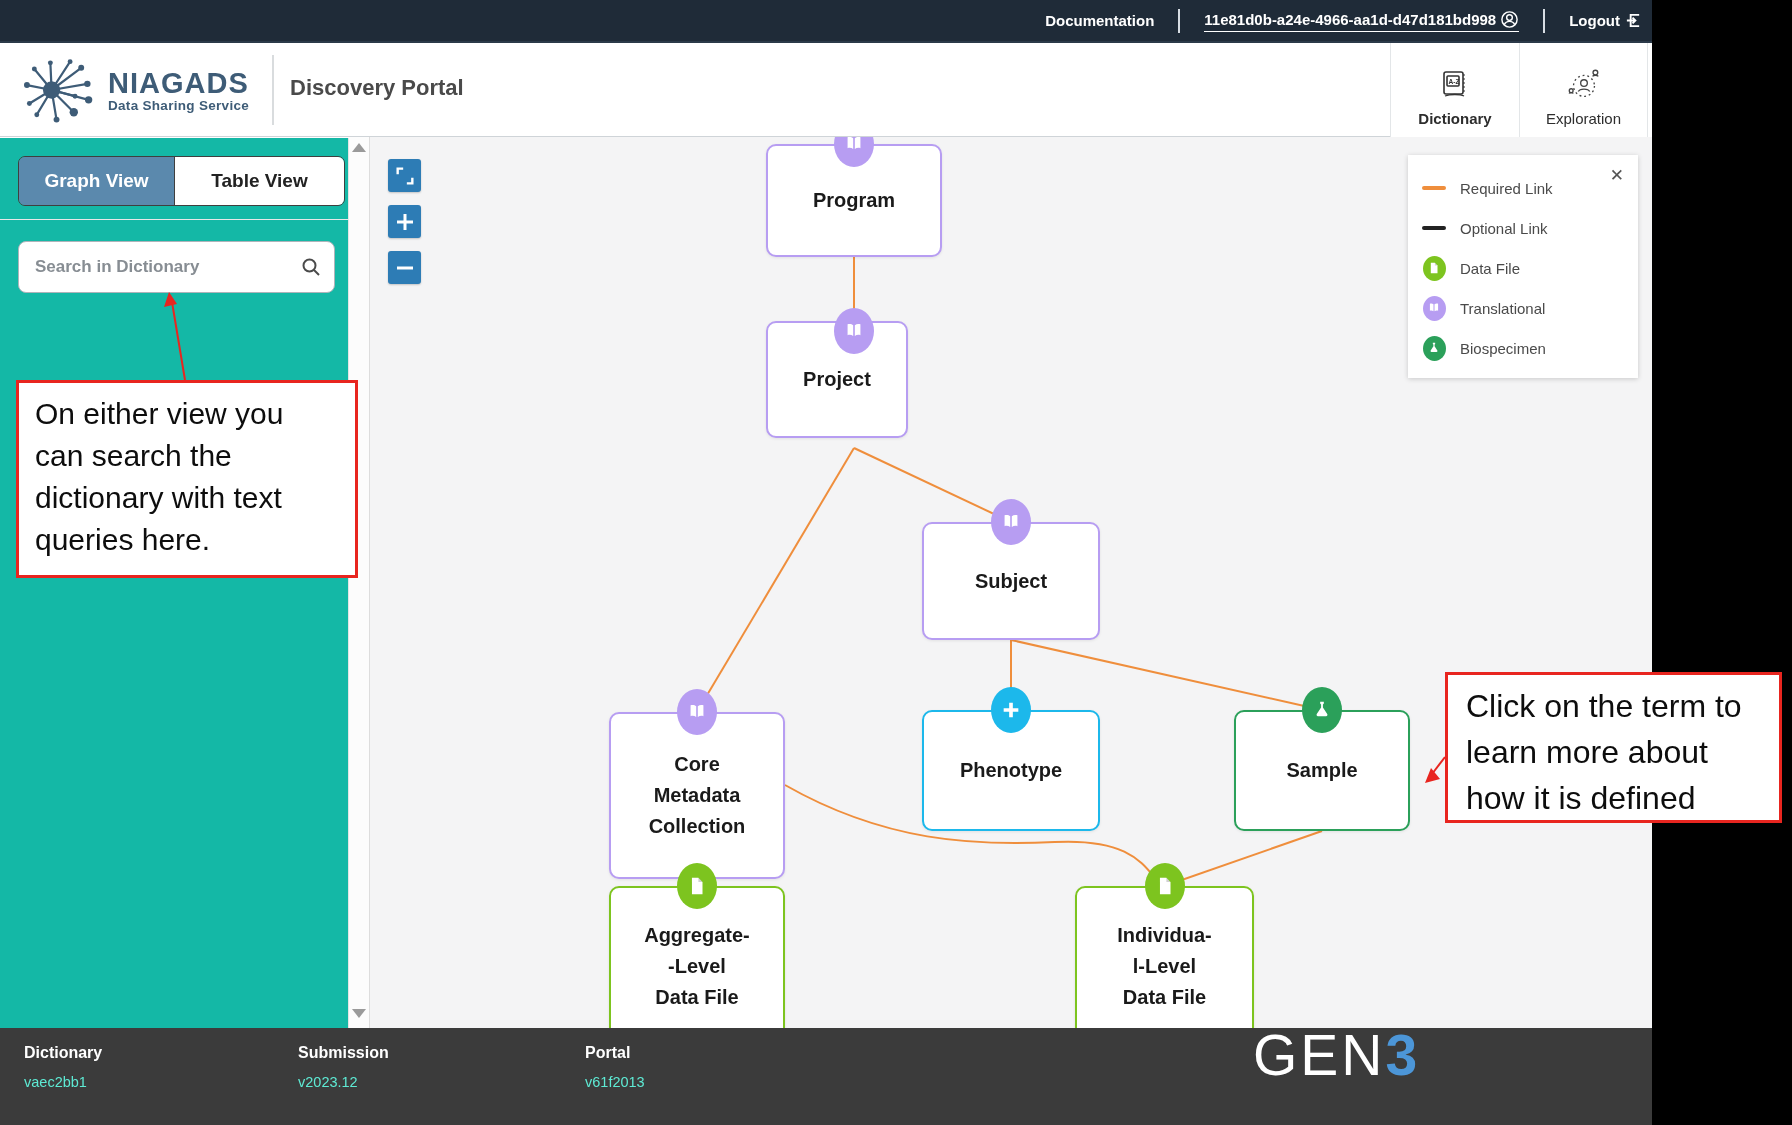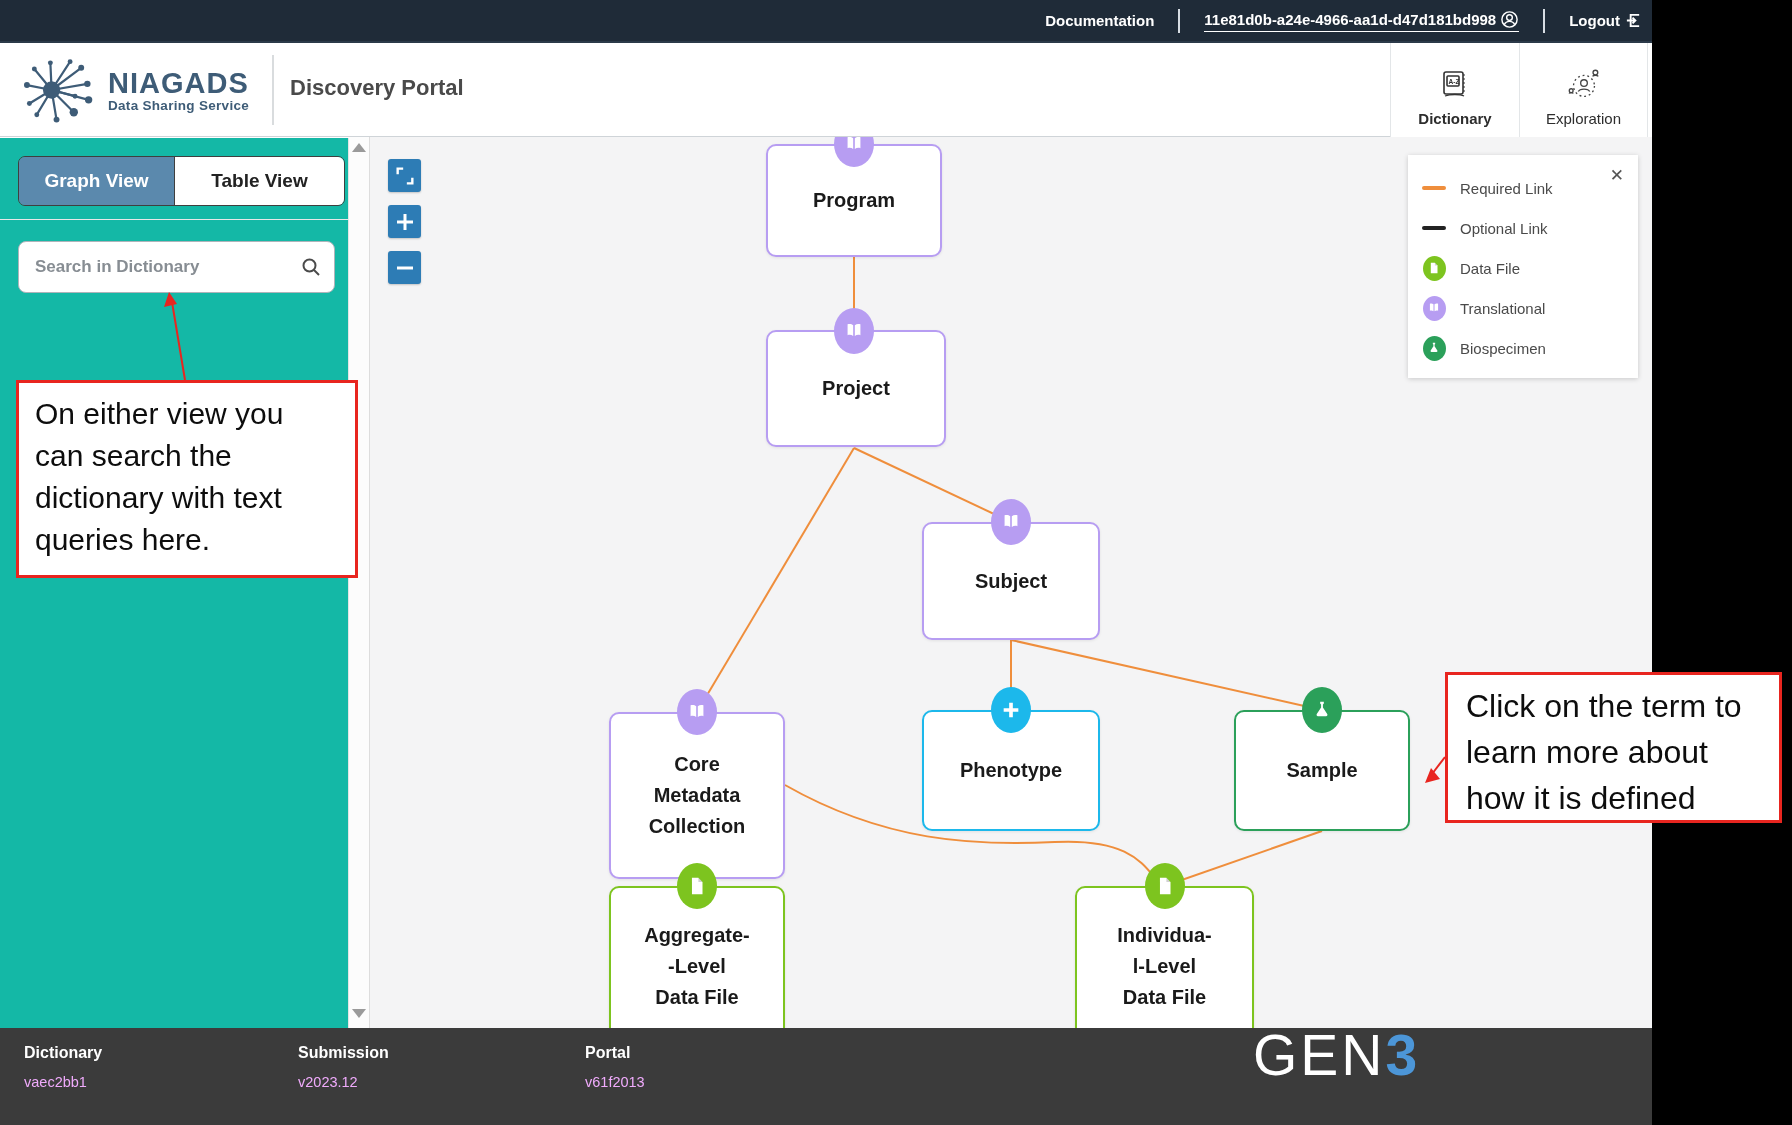--- a/index.html
+++ b/index.html
@@ -76,21 +76,21 @@
   .legend-ind{width:52px;display:flex;align-items:center;justify-content:center;}
   .legend-dash{width:24px;height:3.5px;border-radius:2px;}
   .legend-circle{width:23px;height:25px;border-radius:50%;display:flex;align-items:center;justify-content:center;}
   .legend-label{font-size:15px;color:#4a4a4a;}
   .legend-close{position:absolute;right:14px;top:12px;font-size:17px;color:#555;cursor:pointer;line-height:17px;}
 
   
   .footer{position:absolute;left:0;top:1028px;width:1652px;height:97px;background:#3B3B3B;}
   .f-col{position:absolute;top:16px;color:#fff;}
   .f-label{font-size:16px;font-weight:bold;margin-bottom:11px;}
-  .f-value{font-size:14.5px;color:#f0abfc;margin-top:12px;}
+  .f-value{font-size:14.5px;color:#5eead4;margin-top:12px;}
   .gen3{position:absolute;left:1253px;top:-6px;font-size:57px;letter-spacing:3px;color:#fff;font-weight:normal;}
   .gen3 .three{color:#4C96D8;font-weight:bold;}
   .ctds{position:absolute;left:1455px;top:8px;display:flex;gap:10px;}
   .ctds-text{color:#fff;font-size:16.5px;font-weight:bold;line-height:18.5px;white-space:pre-line;}
   .ctds-tag{font-size:7px;color:#bcbcbc;font-weight:normal;margin-top:3px;letter-spacing:.4px;}
 
   
   .note{position:absolute;background:#fff;border:3px solid #E8251F;box-sizing:border-box;color:#0d0d0d;
         z-index:60;white-space:pre-line;}
   .note-left{left:16px;top:380px;width:342px;height:198px;font-size:30px;line-height:42px;padding:10px 6px 0 16px;}
@@ -227,21 +227,21 @@
     <div id="nodes-layer">
         <div class="node" style="left: 396px; top: 7px; width: 176px; height: 113px; border-color: rgb(183, 157, 242);">
           <div class="node-label">Program</div>
         </div>
         <div class="node-badge" style="left: 464px; top: -16px; background: rgb(183, 157, 242);">
           <svg width="22" height="22" viewBox="0 0 24 24">
             <path fill="#fff" d="M11.1 5.6C9.5 4.2 7.2 3.9 5 4.6v11.9c2.2-.6 4.5-.3 6.1 1V5.6z"></path>
             <path fill="#fff" d="M12.9 5.6c1.6-1.4 3.9-1.7 6.1-1v11.9c-2.2-.6-4.5-.3-6.1 1V5.6z"></path>
           </svg>
         </div>
-        <div class="node" style="left: 396px; top: 193px; width: 180px; height: 117px; border-color: rgb(183, 157, 242);">
+        <div class="node" style="left: 396px; top: 184px; width: 142px; height: 117px; border-color: rgb(183, 157, 242);">
           <div class="node-label">Project</div>
         </div>
         <div class="node-badge" style="left: 464px; top: 171px; background: rgb(183, 157, 242);">
           <svg width="22" height="22" viewBox="0 0 24 24">
             <path fill="#fff" d="M11.1 5.6C9.5 4.2 7.2 3.9 5 4.6v11.9c2.2-.6 4.5-.3 6.1 1V5.6z"></path>
             <path fill="#fff" d="M12.9 5.6c1.6-1.4 3.9-1.7 6.1-1v11.9c-2.2-.6-4.5-.3-6.1 1V5.6z"></path>
           </svg>
         </div>
         <div class="node" style="left: 552px; top: 385px; width: 178px; height: 118px; border-color: rgb(183, 157, 242);">
           <div class="node-label">Subject</div>

